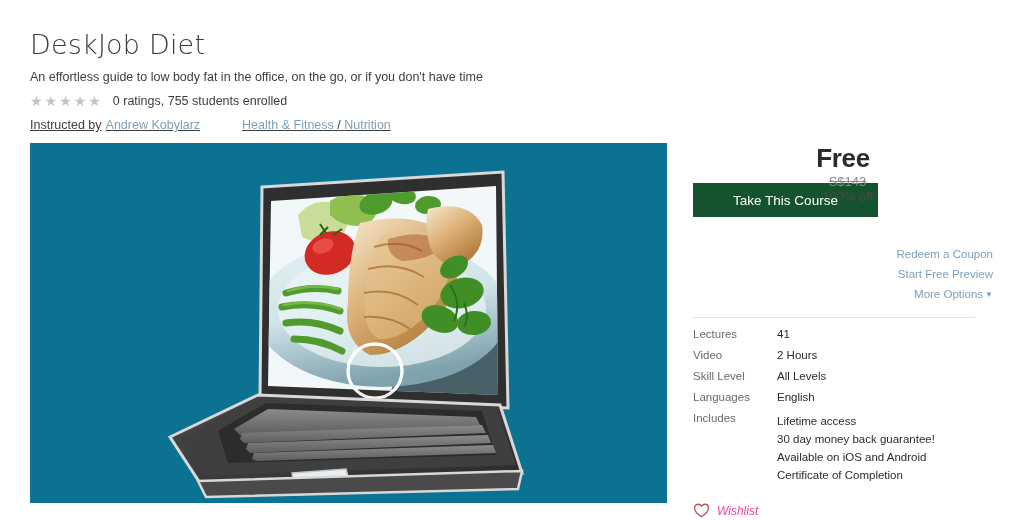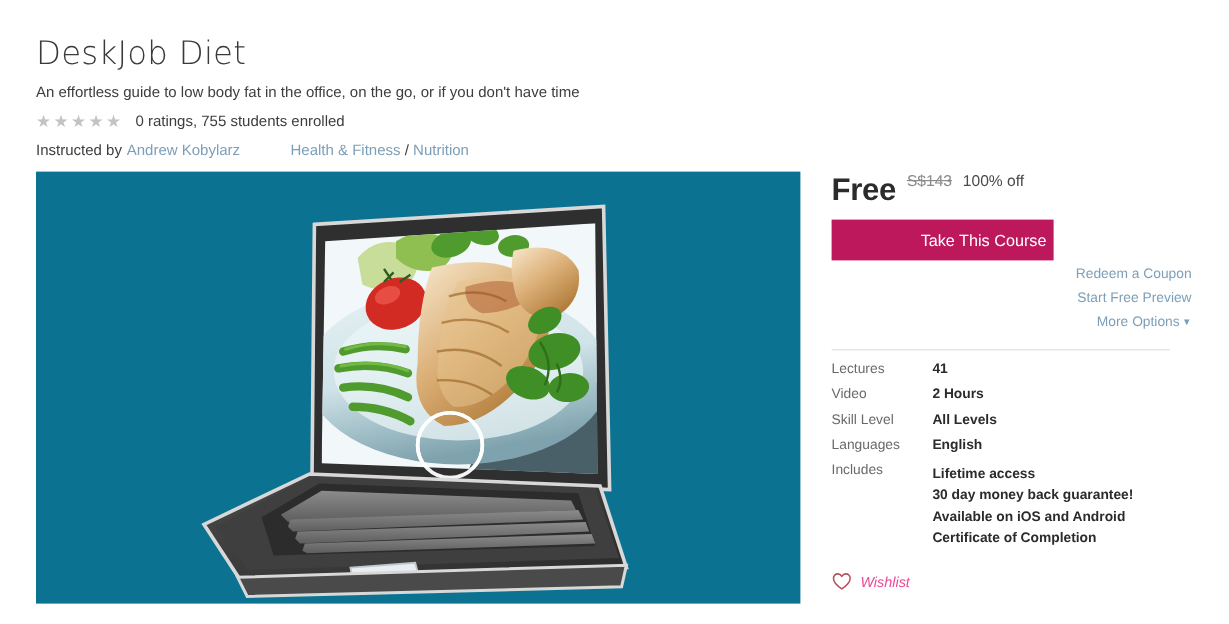--- a/index.html
+++ b/index.html
@@ -56,20 +56,21 @@
   }
   .rating-text {
     font-size: 12.5px;
     color: #3d3d3d;
   }
   .instructor-row {
     font-size: 12.5px;
     color: #3d3d3d;
     display: flex;
     align-items: flex-start;
+    text-decoration: underline;
   }
   .instructor-row .lbl { margin-right: 4px; }
   .link-blue {
     color: #7c9fb9;
     text-decoration: none;
   }
   .cat-group {
     margin-left: 42px;
     color: #7c9fb9;
   }
@@ -93,23 +94,24 @@
 
   
   .panel {
     position: absolute;
     left: 693px;
     top: 143px;
     width: 300px;
   }
   .price-row {
     display: flex;
-    align-items: flex-start;
+    align-items: center;
     margin-bottom: 10px;
     height: 30px;
+    flex-direction: column;
   }
   .price-free {
     font-size: 26px;
     font-weight: 700;
     color: #2b2b2b;
     letter-spacing: -0.3px;
   }
   .price-old {
     font-size: 13px;
     color: #8a8a8a;
@@ -119,27 +121,27 @@
   .price-off {
     font-size: 13px;
     color: #4a4a4a;
     margin-left: 9px;
   }
   .cta-button {
     display: block;
     width: 185px;
     height: 34px;
     line-height: 34px;
-    text-align: right;
-    background: #be185d;
+    text-align: center;
+    background: #14532d;
     color: #ffffff;
     font-size: 13.5px;
     border: none;
     cursor: pointer;
-    margin-bottom: 2px;
+    margin-bottom: 27px;
     font-family: inherit;
   }
   .panel-links { margin-bottom: 12px; }
   .panel-link {
     display: block;
     font-size: 11.5px;
     color: #7c9fb9;
     text-decoration: none;
     line-height: 20px;
     text-align: right;
@@ -165,21 +167,21 @@
     padding: 0 0 9px 0;
     font-size: 11.5px;
   }
   .detail-table td.k {
     color: #6a6a6a;
     width: 84px;
     font-weight: 400;
   }
   .detail-table td.v {
     color: #2b2b2b;
-    font-weight: 700;
+    font-weight: 400;
   }
   .includes-list .inc-line {
     display: block;
     line-height: 18px;
   }
   .wishlist {
     display: flex;
     align-items: center;
     margin-top: 10px;
     cursor: pointer;

